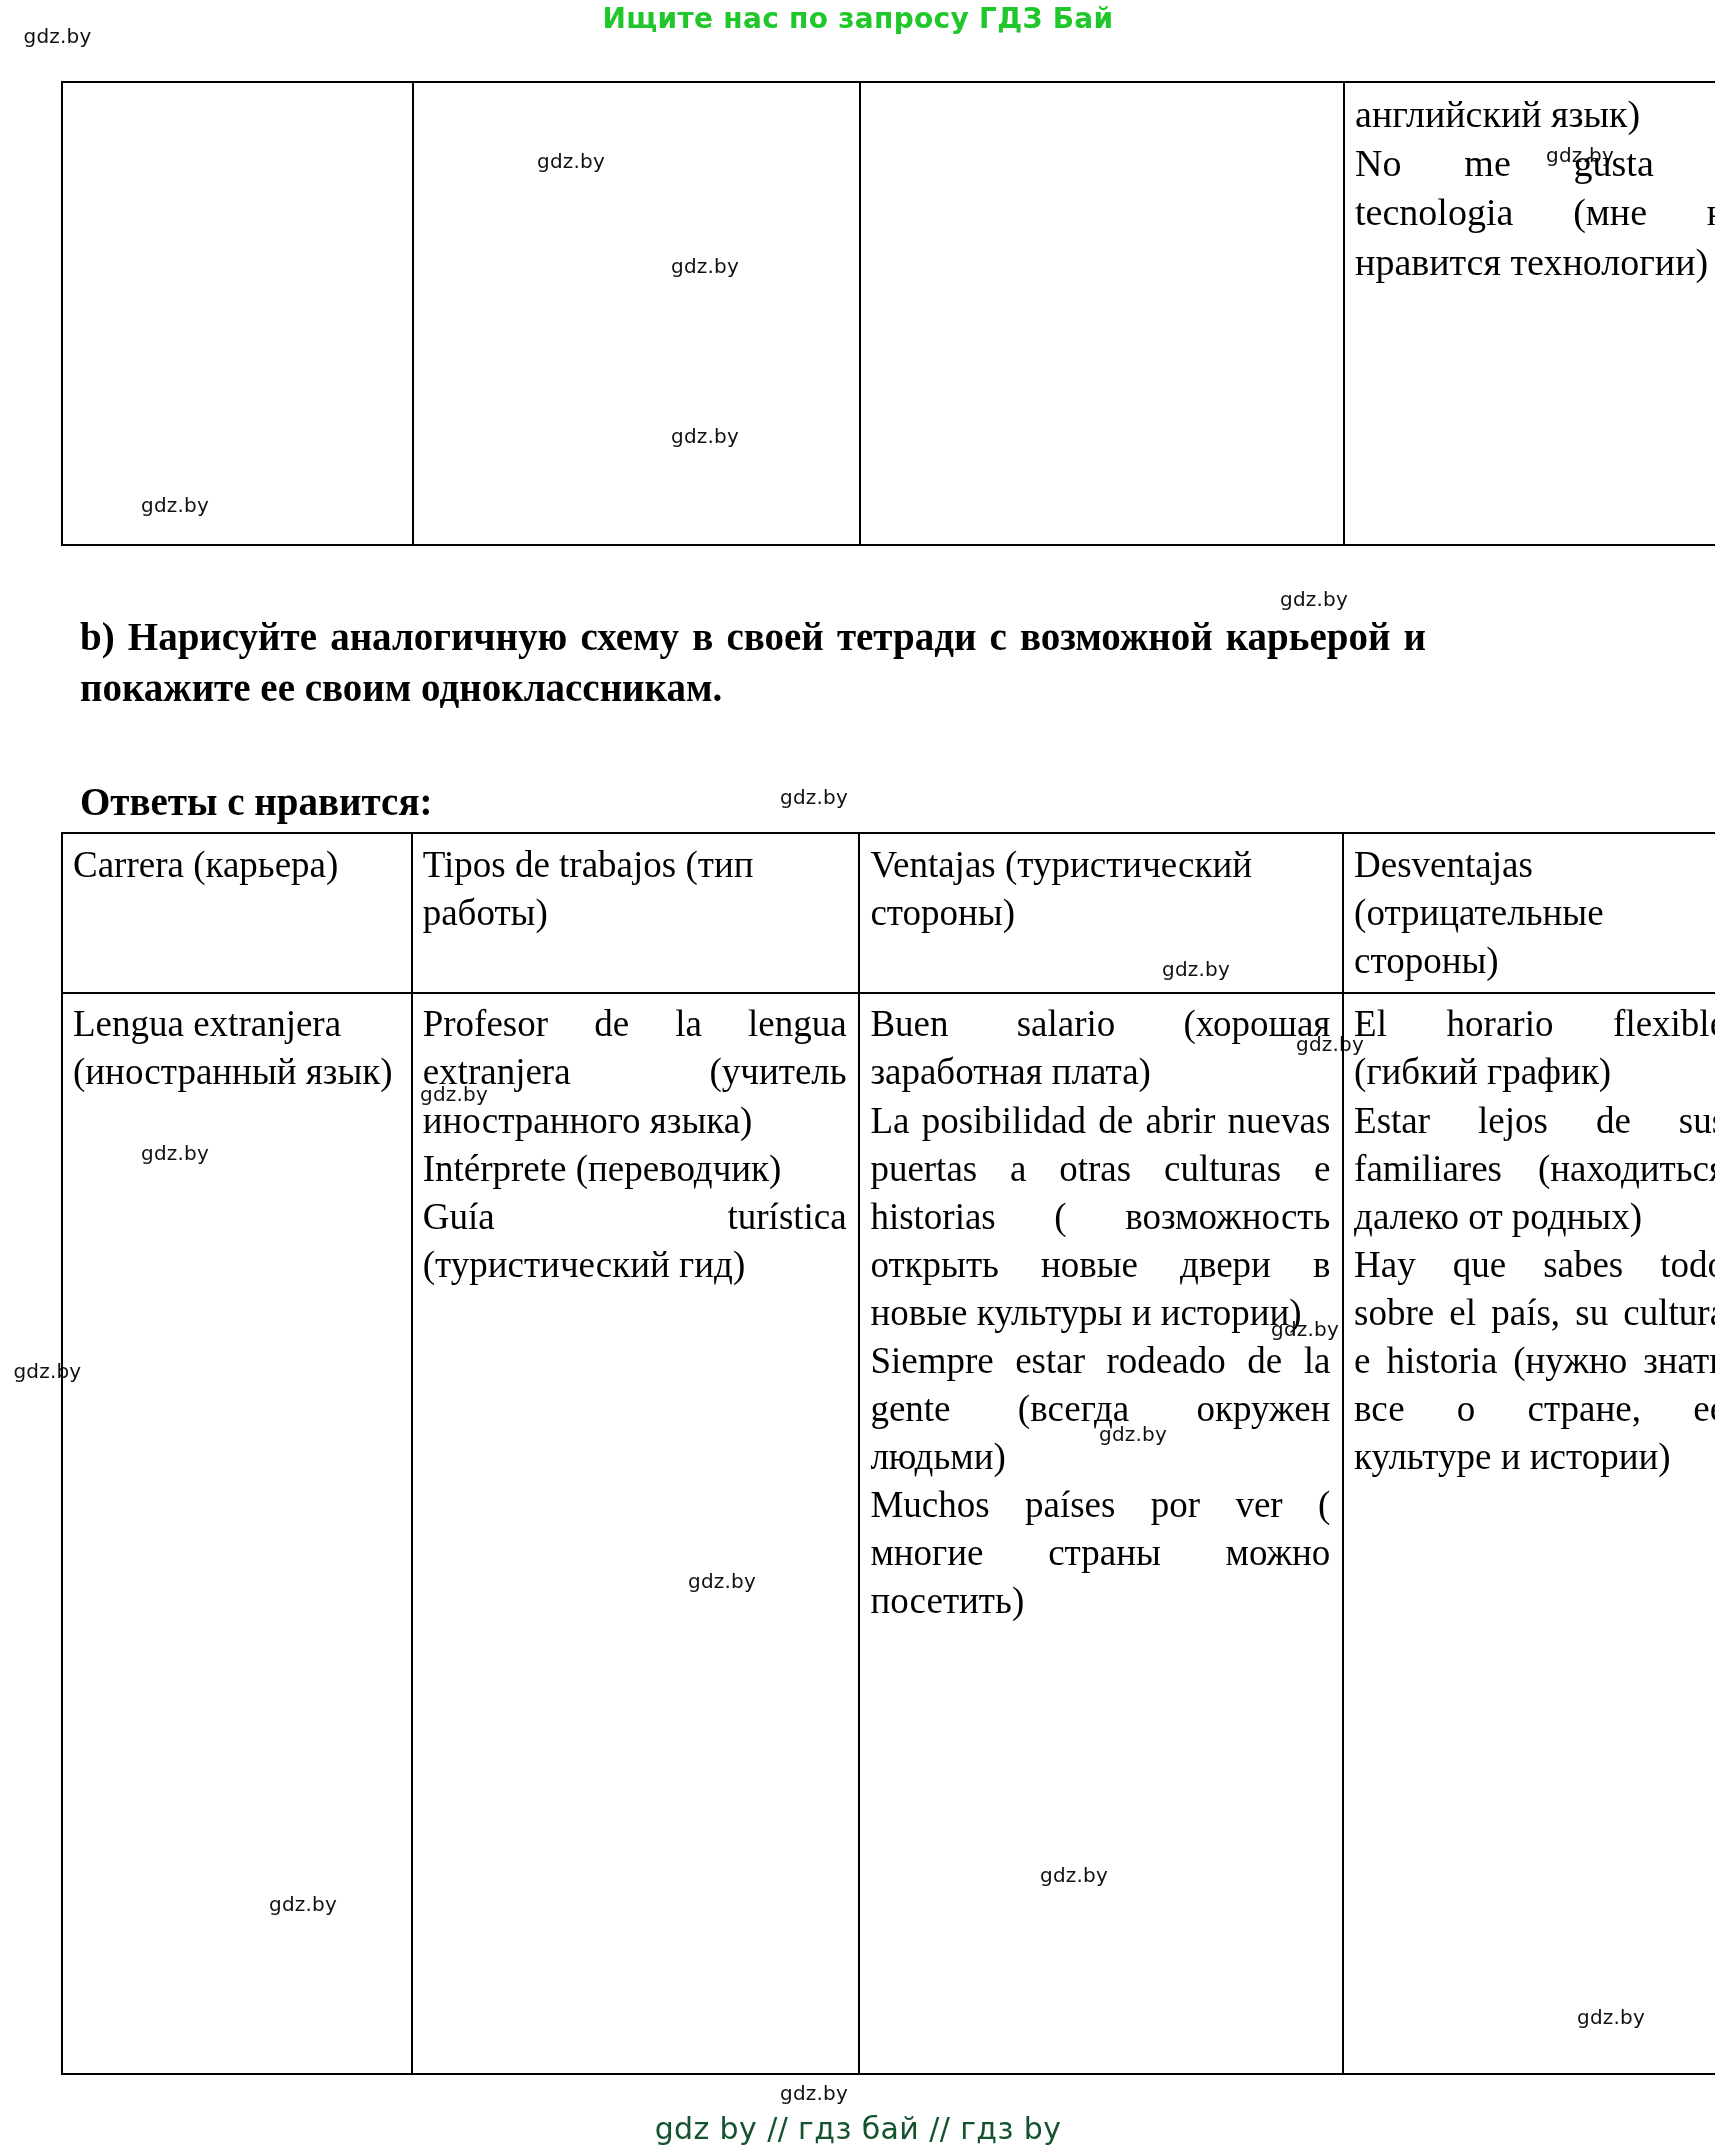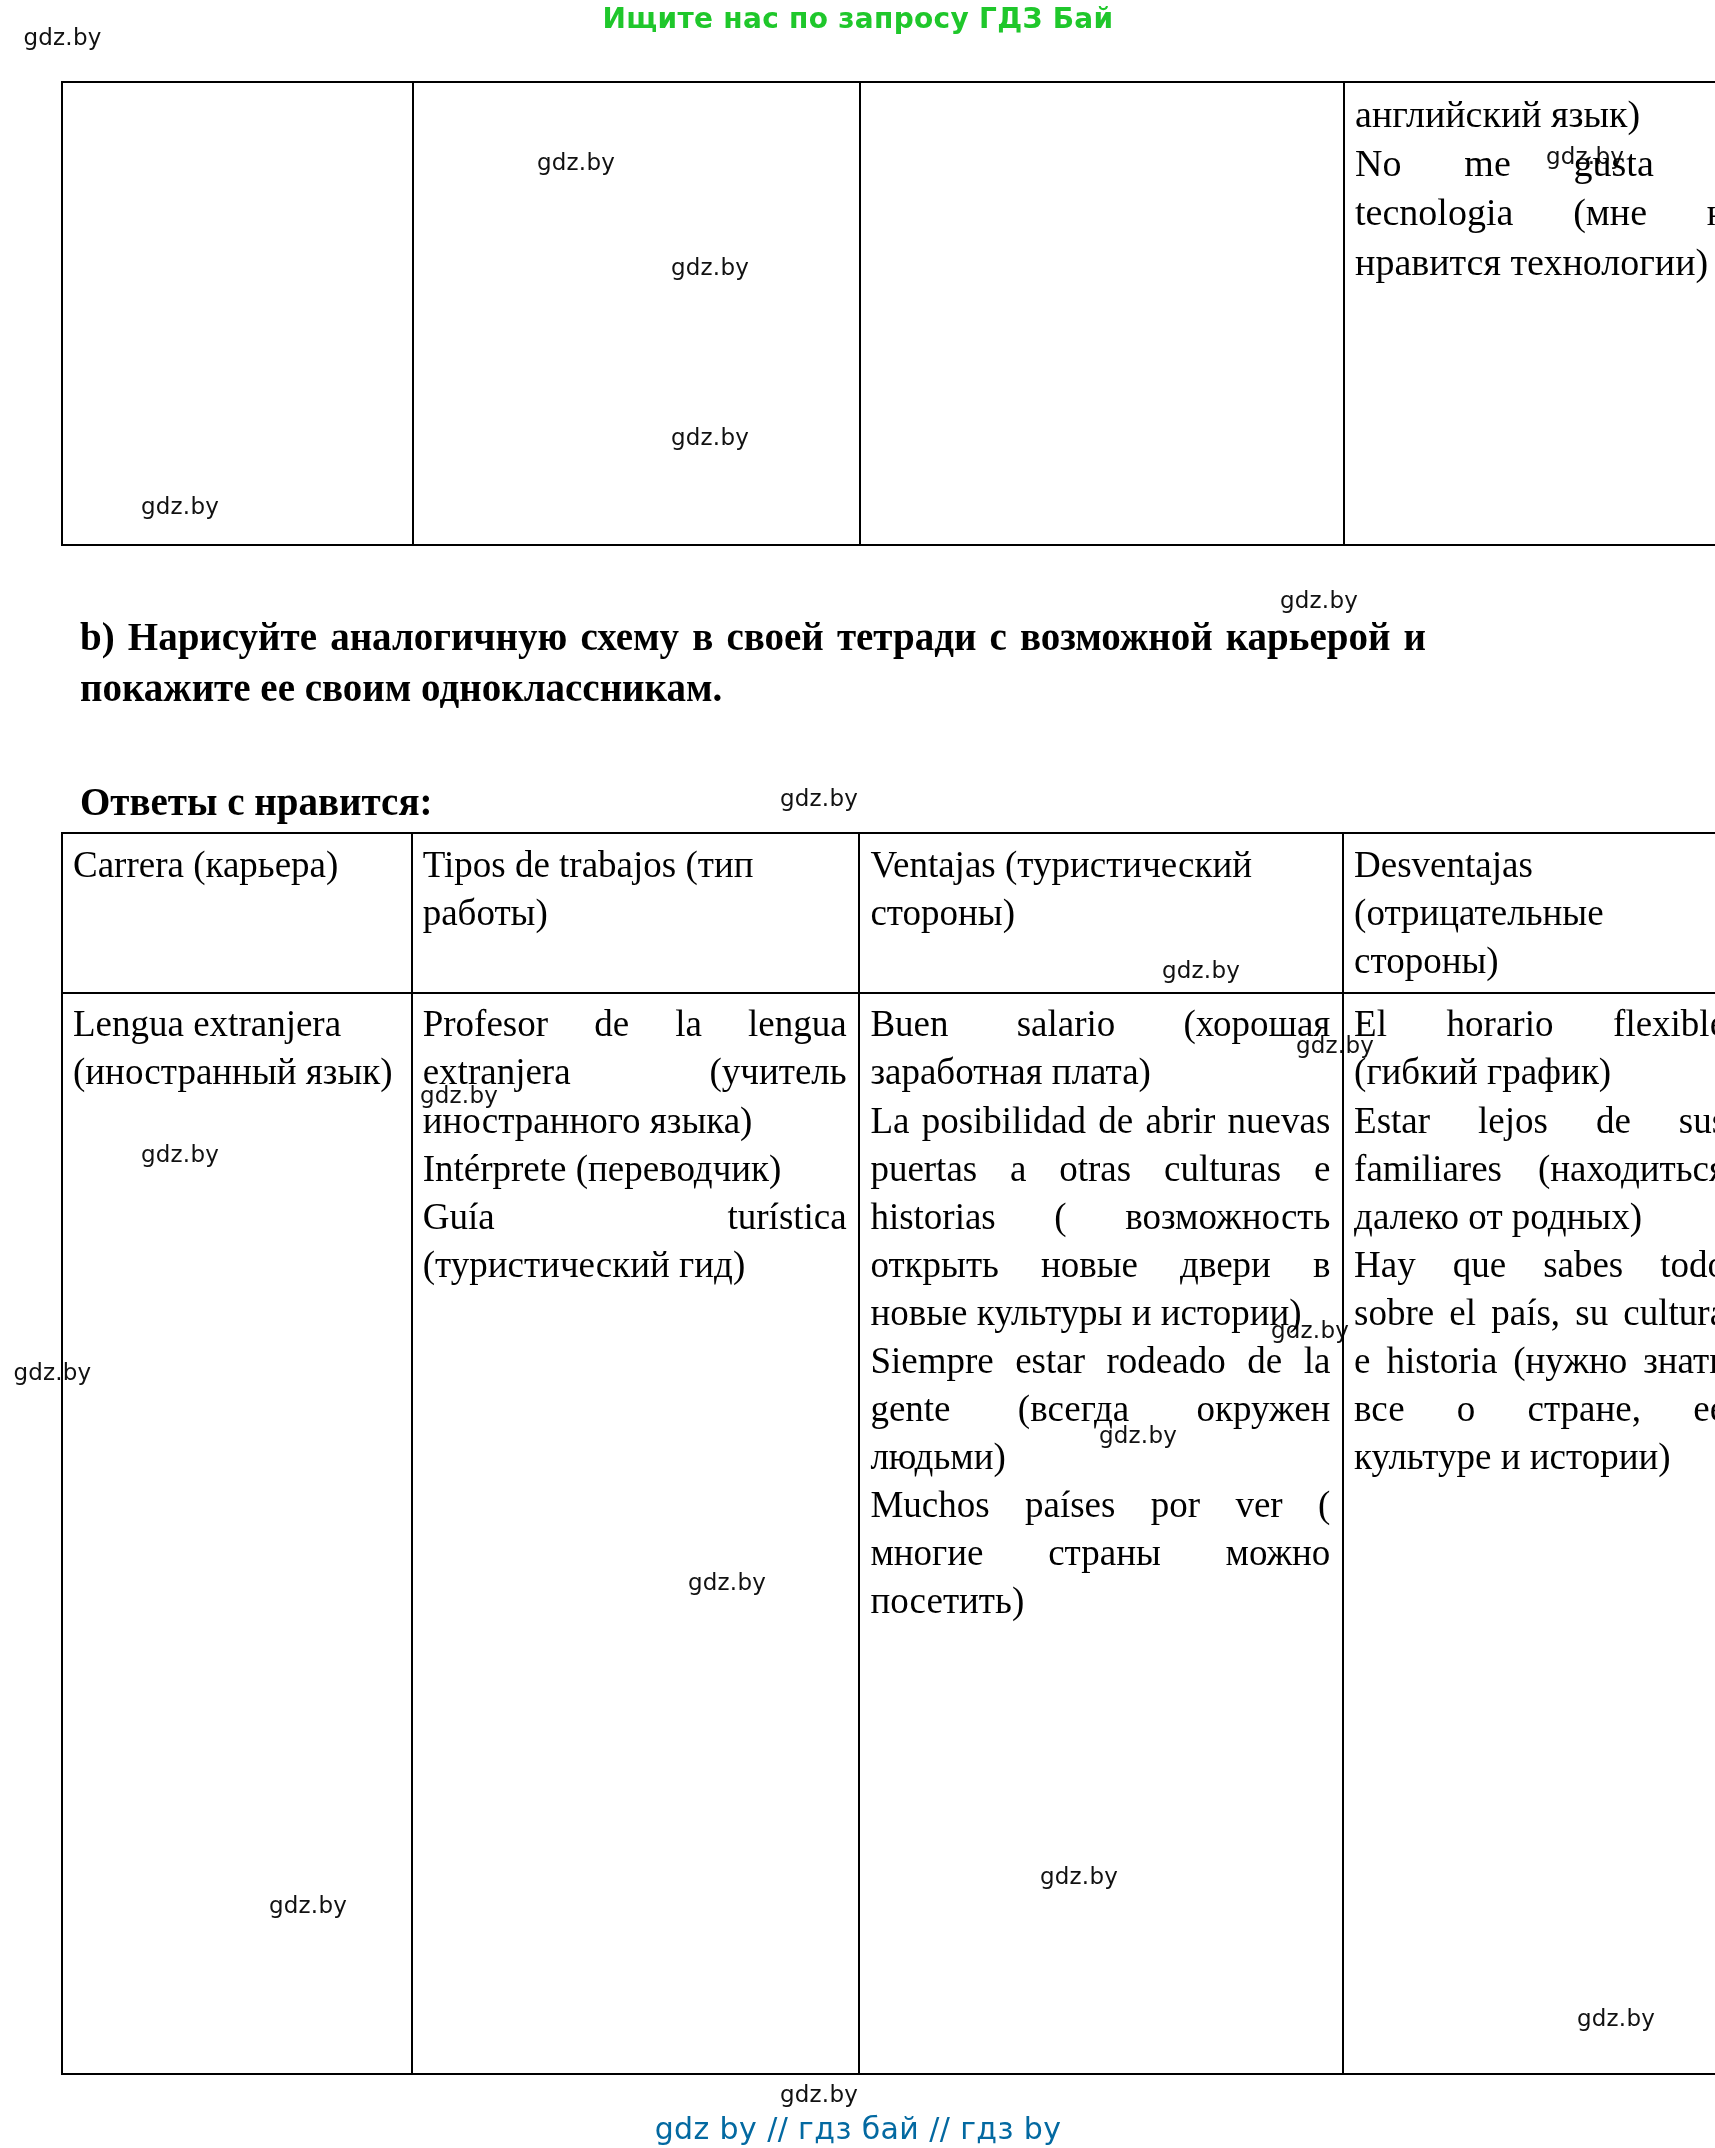--- a/index.html
+++ b/index.html
@@ -14,21 +14,21 @@
     position: relative;
     font-family: "Liberation Serif", "DejaVu Serif", serif;
     color: #000000;
     overflow: hidden;
   }
 
   
   .wm {
     position: absolute;
     font-family: "DejaVu Sans", "Liberation Sans", sans-serif;
-    font-size: 23px;
+    font-size: 20px;
     color: #111111;
     white-space: nowrap;
     letter-spacing: 0.2px;
     pointer-events: none;
   }
 
   
   .banner {
     position: absolute;
     top: 1.7px;
@@ -113,21 +113,21 @@
 
   
   #footer {
     position: absolute;
     left: 0;
     top: 2111px;
     width: 1716px;
     text-align: center;
     font-family: "DejaVu Sans", "Liberation Sans", sans-serif;
     font-size: 30px;
-    color: #0369a1;
+    color: #14532d;
     letter-spacing: 0.4px;
   }
 </style>
 </head>
 <body>
 
 <div id="banner" class="banner">Ищите нас по запросу ГДЗ Бай</div>
 
 <div id="watermark-layer">
     <div class="wm" style="left: 23.5px; top: 23.5px;">gdz.by</div>

